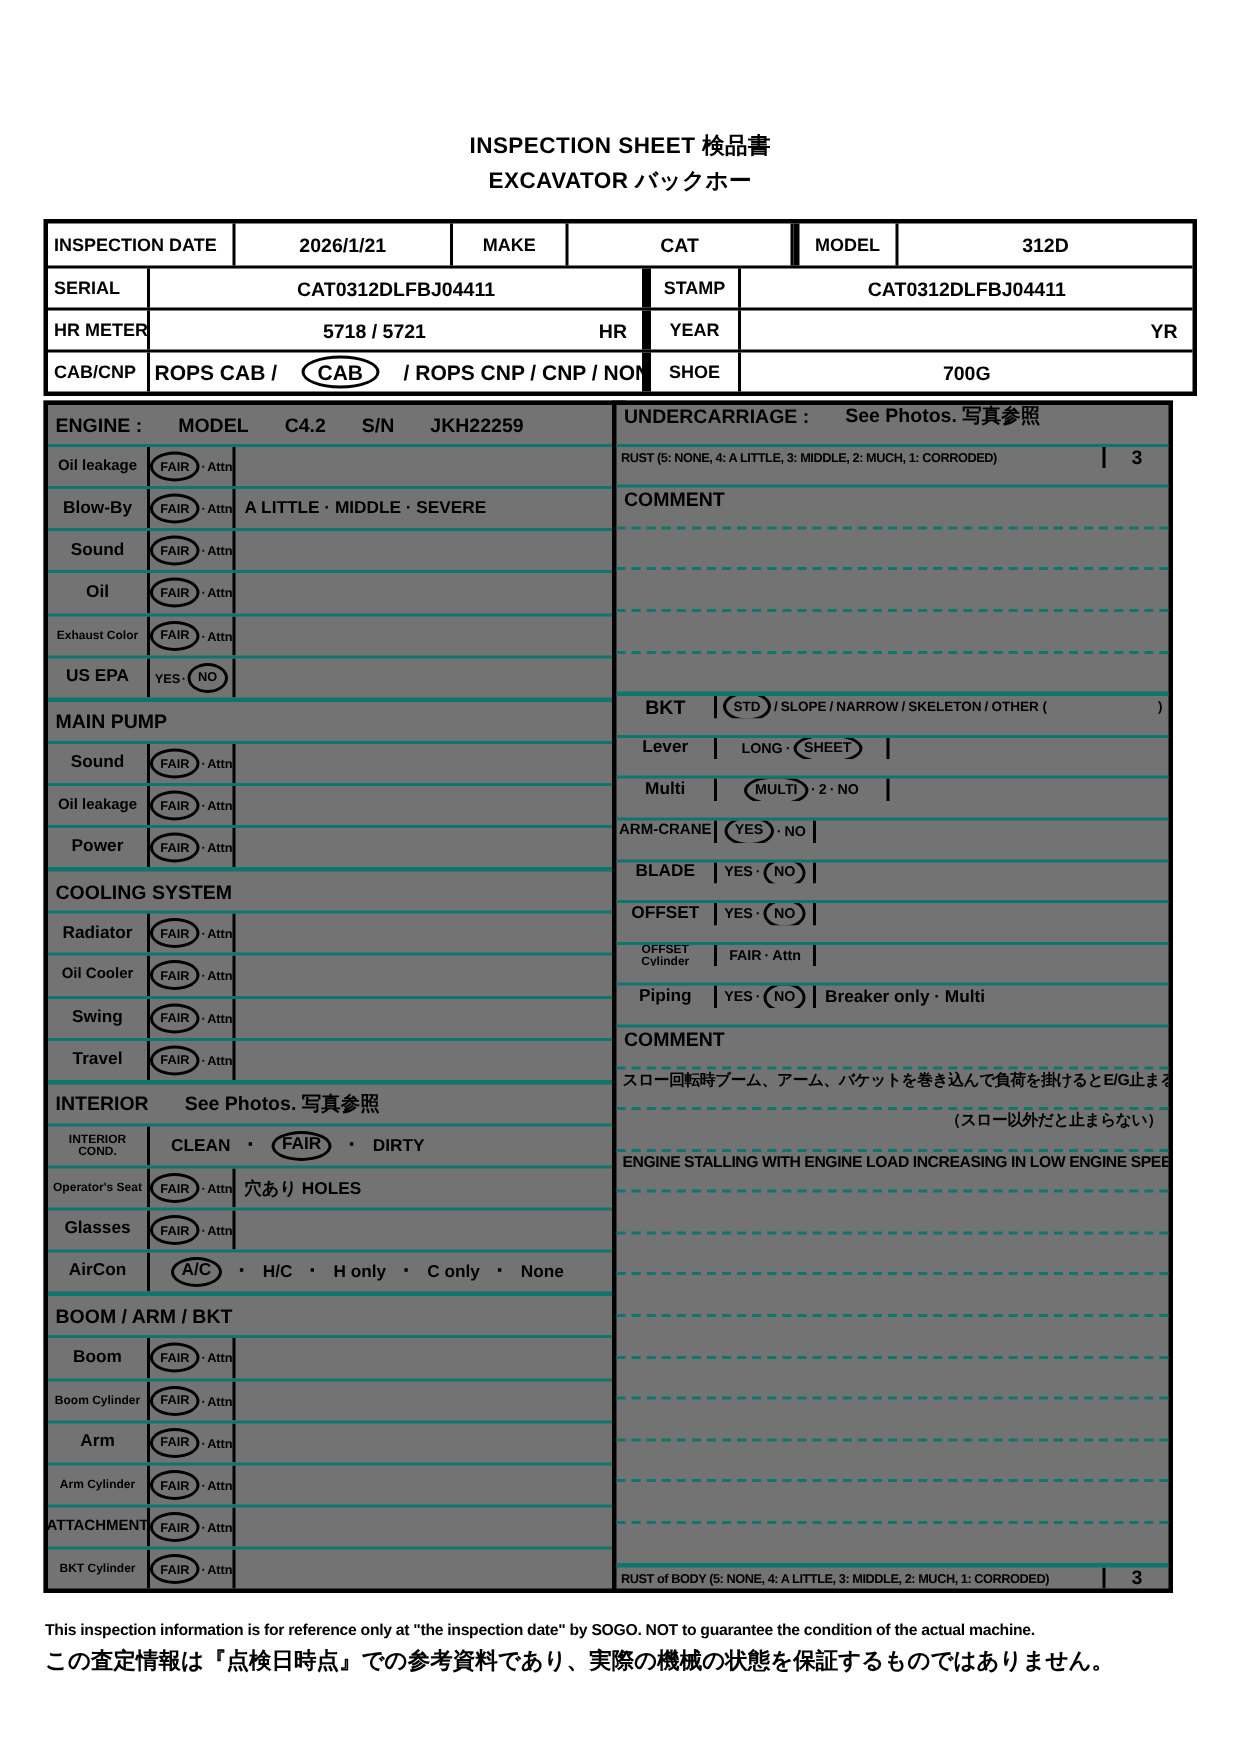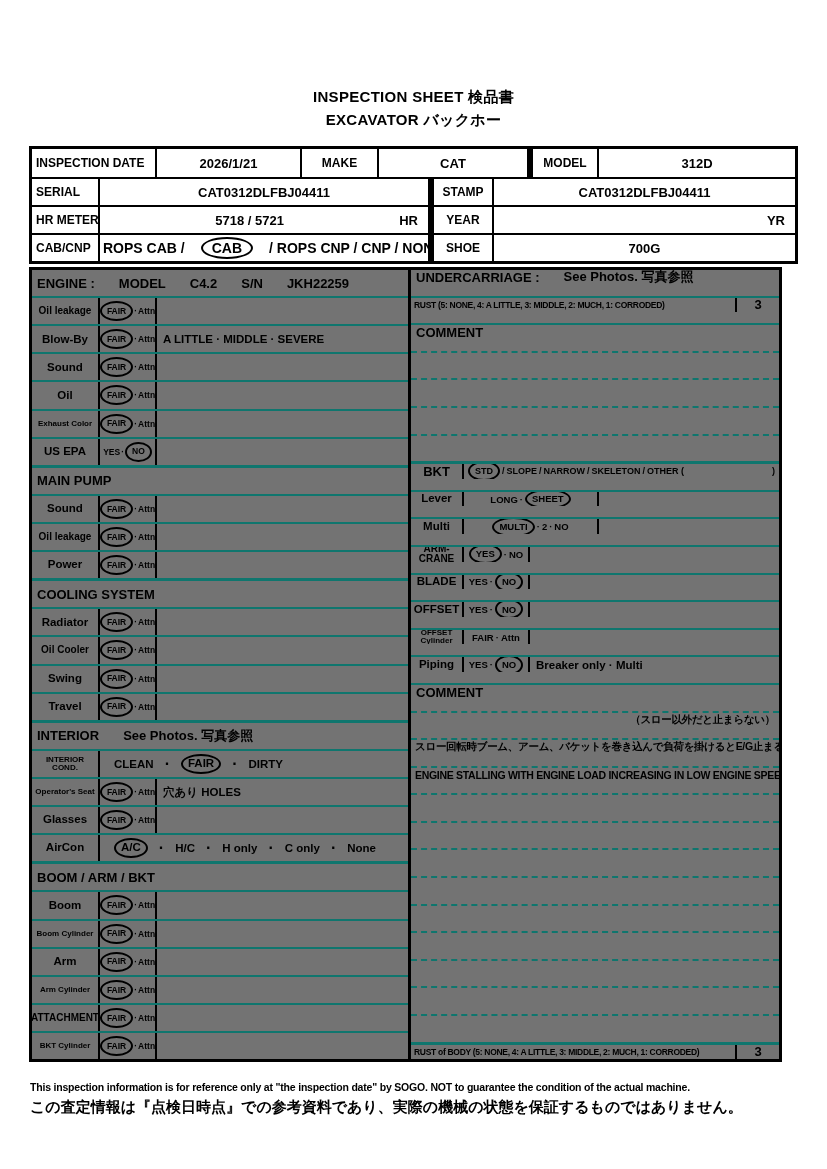--- a/index.html
+++ b/index.html
@@ -30,25 +30,25 @@
   #left-col{left:29px;width:388px;height:795px;}
   #right-col{left:408px;width:374px;height:795px;gap:11px;}
   .row{flex:1 1 0;display:flex;align-items:stretch;border-top:2px solid #0f766e;box-sizing:border-box;
        min-height:0;overflow:hidden;}
   .row:first-child{border-top:none;}
   .row.cline{border-top-style:dashed;}
   .row.section{border-top-width:3px;}
   .row.heavy{border-top-width:3px;border-top-style:solid;}
   .cell{display:flex;align-items:center;box-sizing:border-box;min-width:0;overflow:hidden;}
   .lc{width:68px;border-right:2px solid #000;justify-content:center;text-align:center;line-height:1;}
-  .lc2{width:53px;border-right:2px solid #000;justify-content:center;text-align:center;line-height:1;}
+  .lc2{width:67px;border-right:2px solid #000;justify-content:center;text-align:center;line-height:1;}
   .sc{width:57px;border-right:2px solid #000;justify-content:center;gap:1px;}
   .nc{flex:1;padding:0 6px;font-size:11.5px;white-space:nowrap;}
   .oc{border-right:2px solid #000;justify-content:center;gap:2px;}
-  .oc.w115{width:135px;}
+  .oc.w115{width:115px;}
   .oc.w66{width:66px;}
   .bc{flex:1;padding:0 4px;gap:2px;font-size:9px;white-space:nowrap;}
   .wc{flex:1;padding:0 10px;white-space:nowrap;border-radius:12px;}
   .wc .opt{margin:0 4px;font-size:11.5px;}
   .wc .sep{margin:0 7px;}
   .sh{flex:1;padding:0 5px;font-size:13px;white-space:nowrap;}
   .sh .seg{margin-right:24px;}
   .rl{flex:1;padding:0 3px;font-size:8.5px;letter-spacing:-0.3px;white-space:nowrap;}
   .rv{width:44px;border-left:2px solid #000;justify-content:center;font-size:13px;}
   .cl{flex:1;padding:0 4px;font-size:10.5px;white-space:nowrap;letter-spacing:-0.3px;}
@@ -577,28 +577,28 @@
       </div>
       <div class="cell nc">
         <span>Breaker only  ·  Multi</span>
       </div>
     </div>
     <div class="row chead">
       <div class="cell sh">
         <span class="seg">COMMENT</span>
       </div>
     </div>
+    <div class="row cline">
+      <div class="cell cl">
+        <span>スロー回転時ブーム、アーム、バケットを巻き込んで負荷を掛けるとE/G止まる</span>
+      </div>
+    </div>
     <div class="row cline ar">
       <div class="cell cl">
         <span>（スロー以外だと止まらない）</span>
-      </div>
-    </div>
-    <div class="row cline">
-      <div class="cell cl">
-        <span>スロー回転時ブーム、アーム、バケットを巻き込んで負荷を掛けるとE/G止まる</span>
       </div>
     </div>
     <div class="row cline">
       <div class="cell cl">
         <span>ENGINE STALLING WITH ENGINE LOAD INCREASING IN LOW ENGINE SPEED</span>
       </div>
     </div>
     <div class="row cline">
       <div class="cell cl">
         <span></span>

